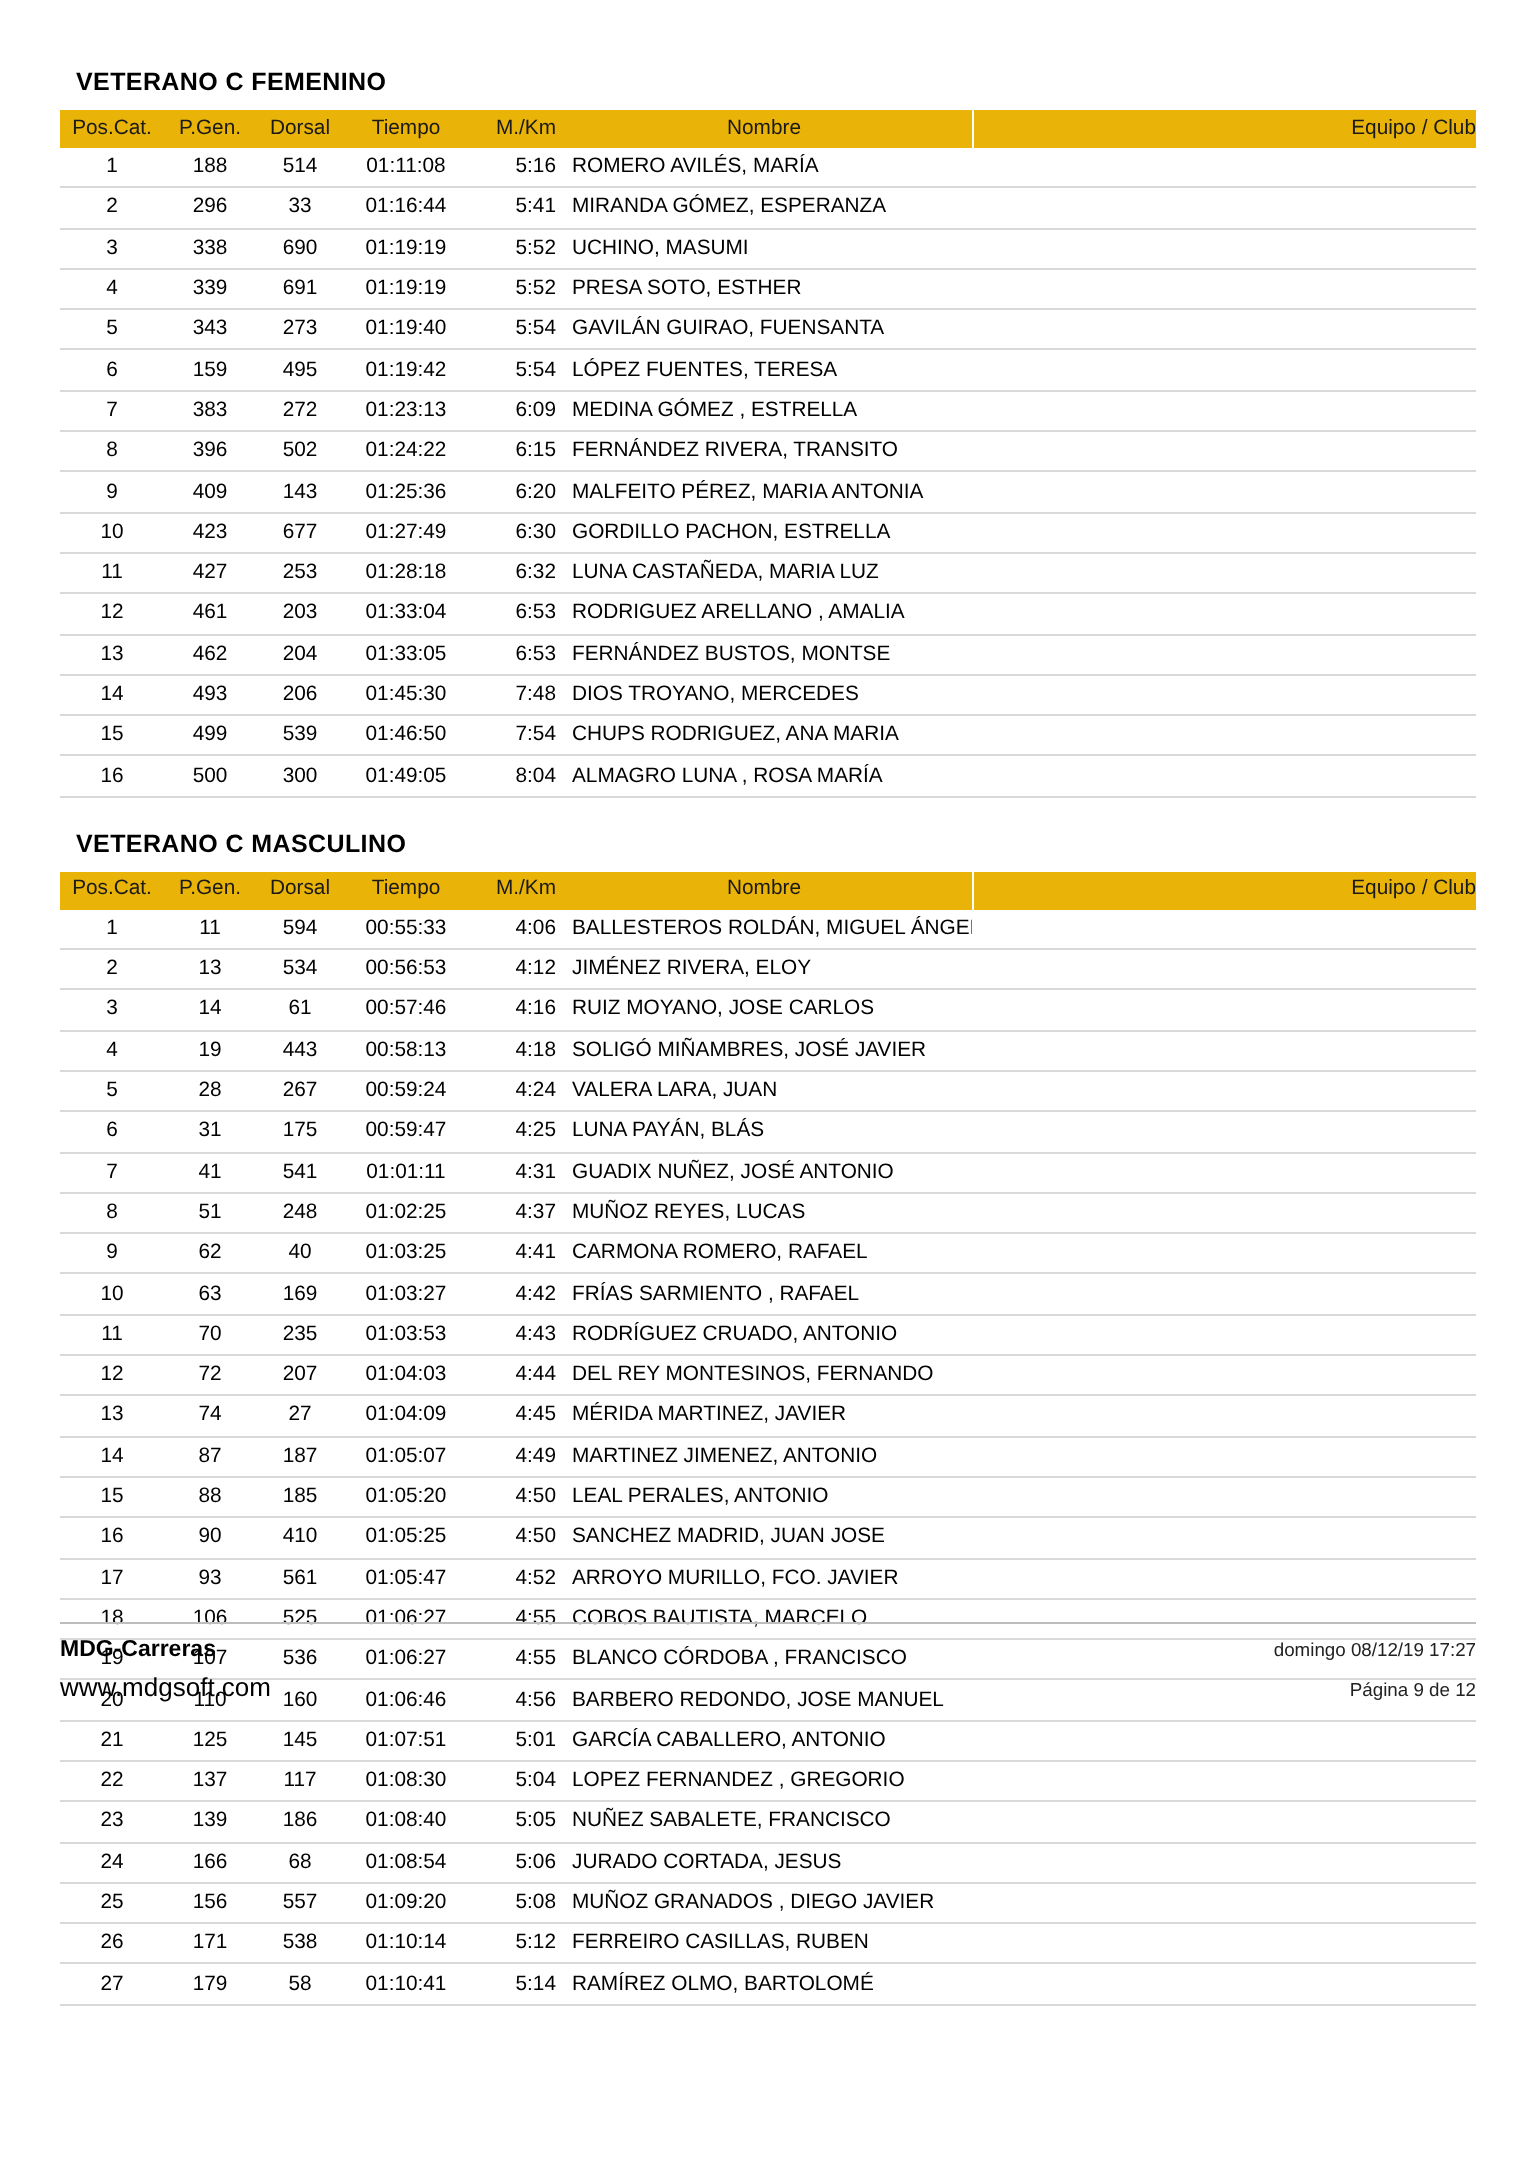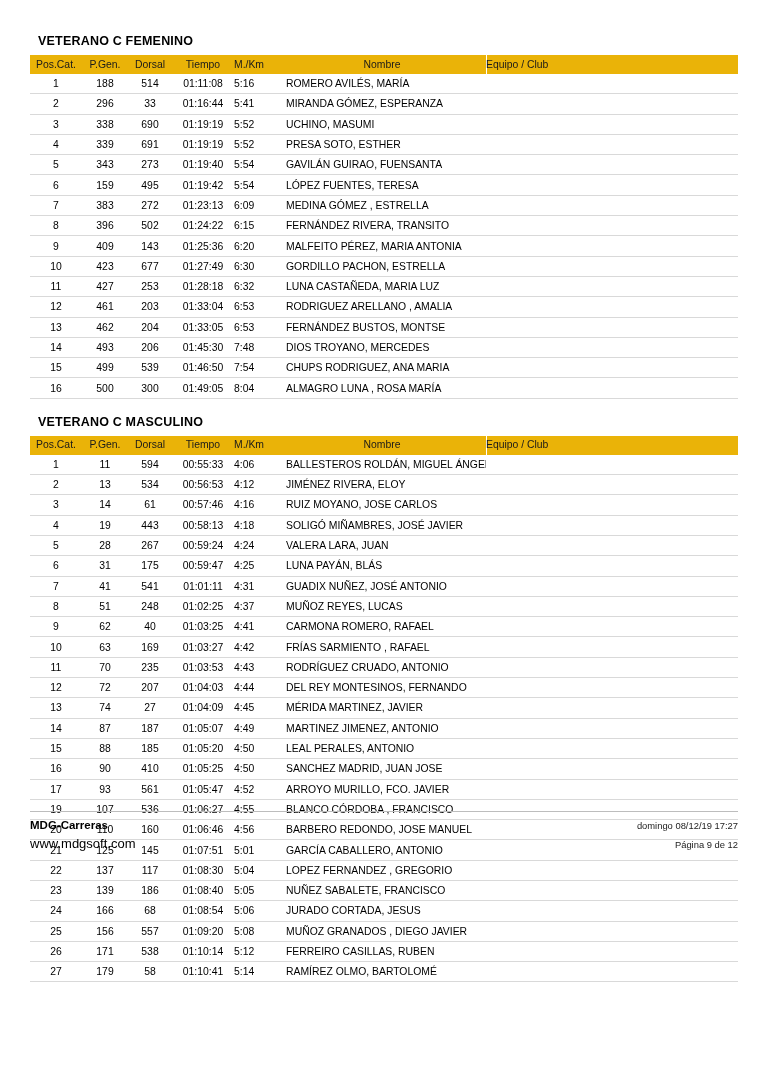--- a/index.html
+++ b/index.html
@@ -61,26 +61,26 @@
     white-space: nowrap;
     overflow: hidden;
     color: #000;
   }
   tbody tr:last-child td { border-bottom: 1px solid #d9d9d9; }
 
   .c-pos    { width: 52px;  text-align: center; }
   .c-gen    { width: 46px;  text-align: center; }
   .c-dorsal { width: 44px;  text-align: center; }
   .c-tiempo { width: 62px;  text-align: center; }
-  .c-mkm    { width: 44px;  text-align: left; margin-left: 24px; }
+  .c-mkm    { width: 44px;  text-align: right; margin-left: 24px; }
   .c-nombre { width: 208px; text-align: left; padding-left: 8px !important; }
   .c-equipo { width: 252px; text-align: left; padding-left: 8px !important; }
 
   thead .c-nombre { text-align: center; padding-left: 0 !important; }
-  thead .c-equipo { text-align: left; padding-left: 0 !important; }
+  thead .c-equipo { text-align: right; padding-left: 0 !important; }
 
   .footer {
     position: absolute;
     left: 30px;
     right: 30px;
     bottom: 22px;
     height: 44px;
     border-top: 1px solid #bdbdbd;
     padding-top: 7px;
     box-sizing: border-box;
@@ -431,20 +431,29 @@
               <td class="c-nombre">SANCHEZ MADRID, JUAN JOSE</td>
               <td class="c-equipo"></td>
             </tr>
             <tr>
               <td class="c-pos">17</td>
               <td class="c-gen">93</td>
               <td class="c-dorsal">561</td>
               <td class="c-tiempo">01:05:47</td>
               <td class="c-mkm">4:52</td>
               <td class="c-nombre">ARROYO MURILLO, FCO. JAVIER</td>
+              <td class="c-equipo"></td>
+            </tr>
+            <tr>
+              <td class="c-pos">18</td>
+              <td class="c-gen">106</td>
+              <td class="c-dorsal">525</td>
+              <td class="c-tiempo">01:06:27</td>
+              <td class="c-mkm">4:55</td>
+              <td class="c-nombre">COBOS BAUTISTA, MARCELO</td>
               <td class="c-equipo"></td>
             </tr>
             <tr>
               <td class="c-pos">19</td>
               <td class="c-gen">107</td>
               <td class="c-dorsal">536</td>
               <td class="c-tiempo">01:06:27</td>
               <td class="c-mkm">4:55</td>
               <td class="c-nombre">BLANCO CÓRDOBA , FRANCISCO</td>
               <td class="c-equipo"></td>

